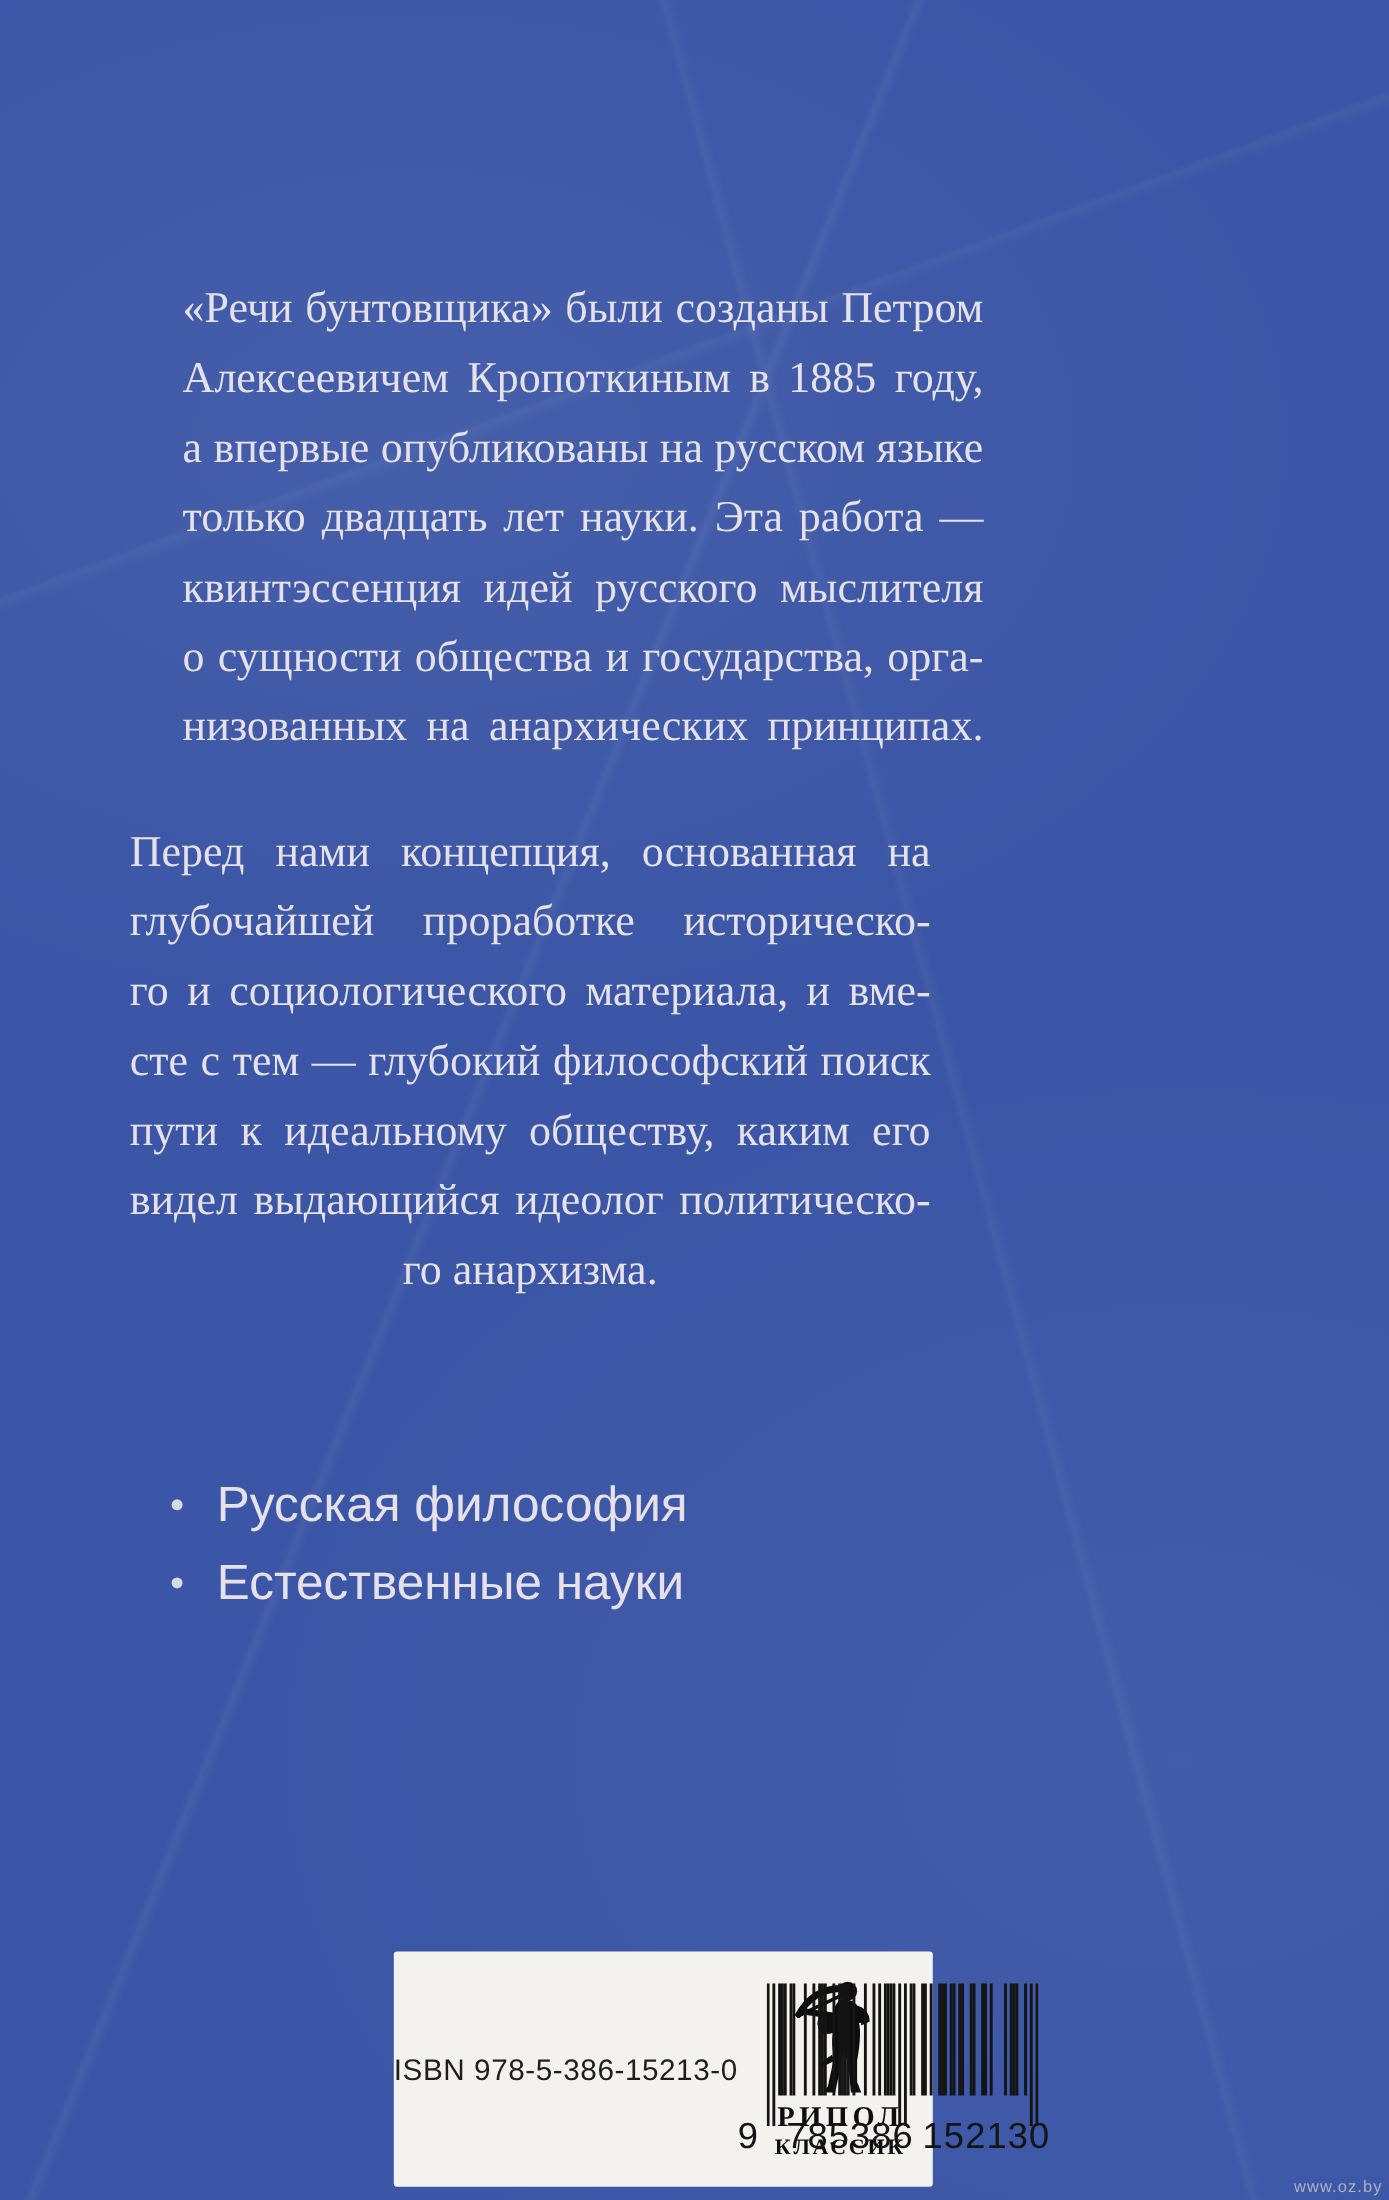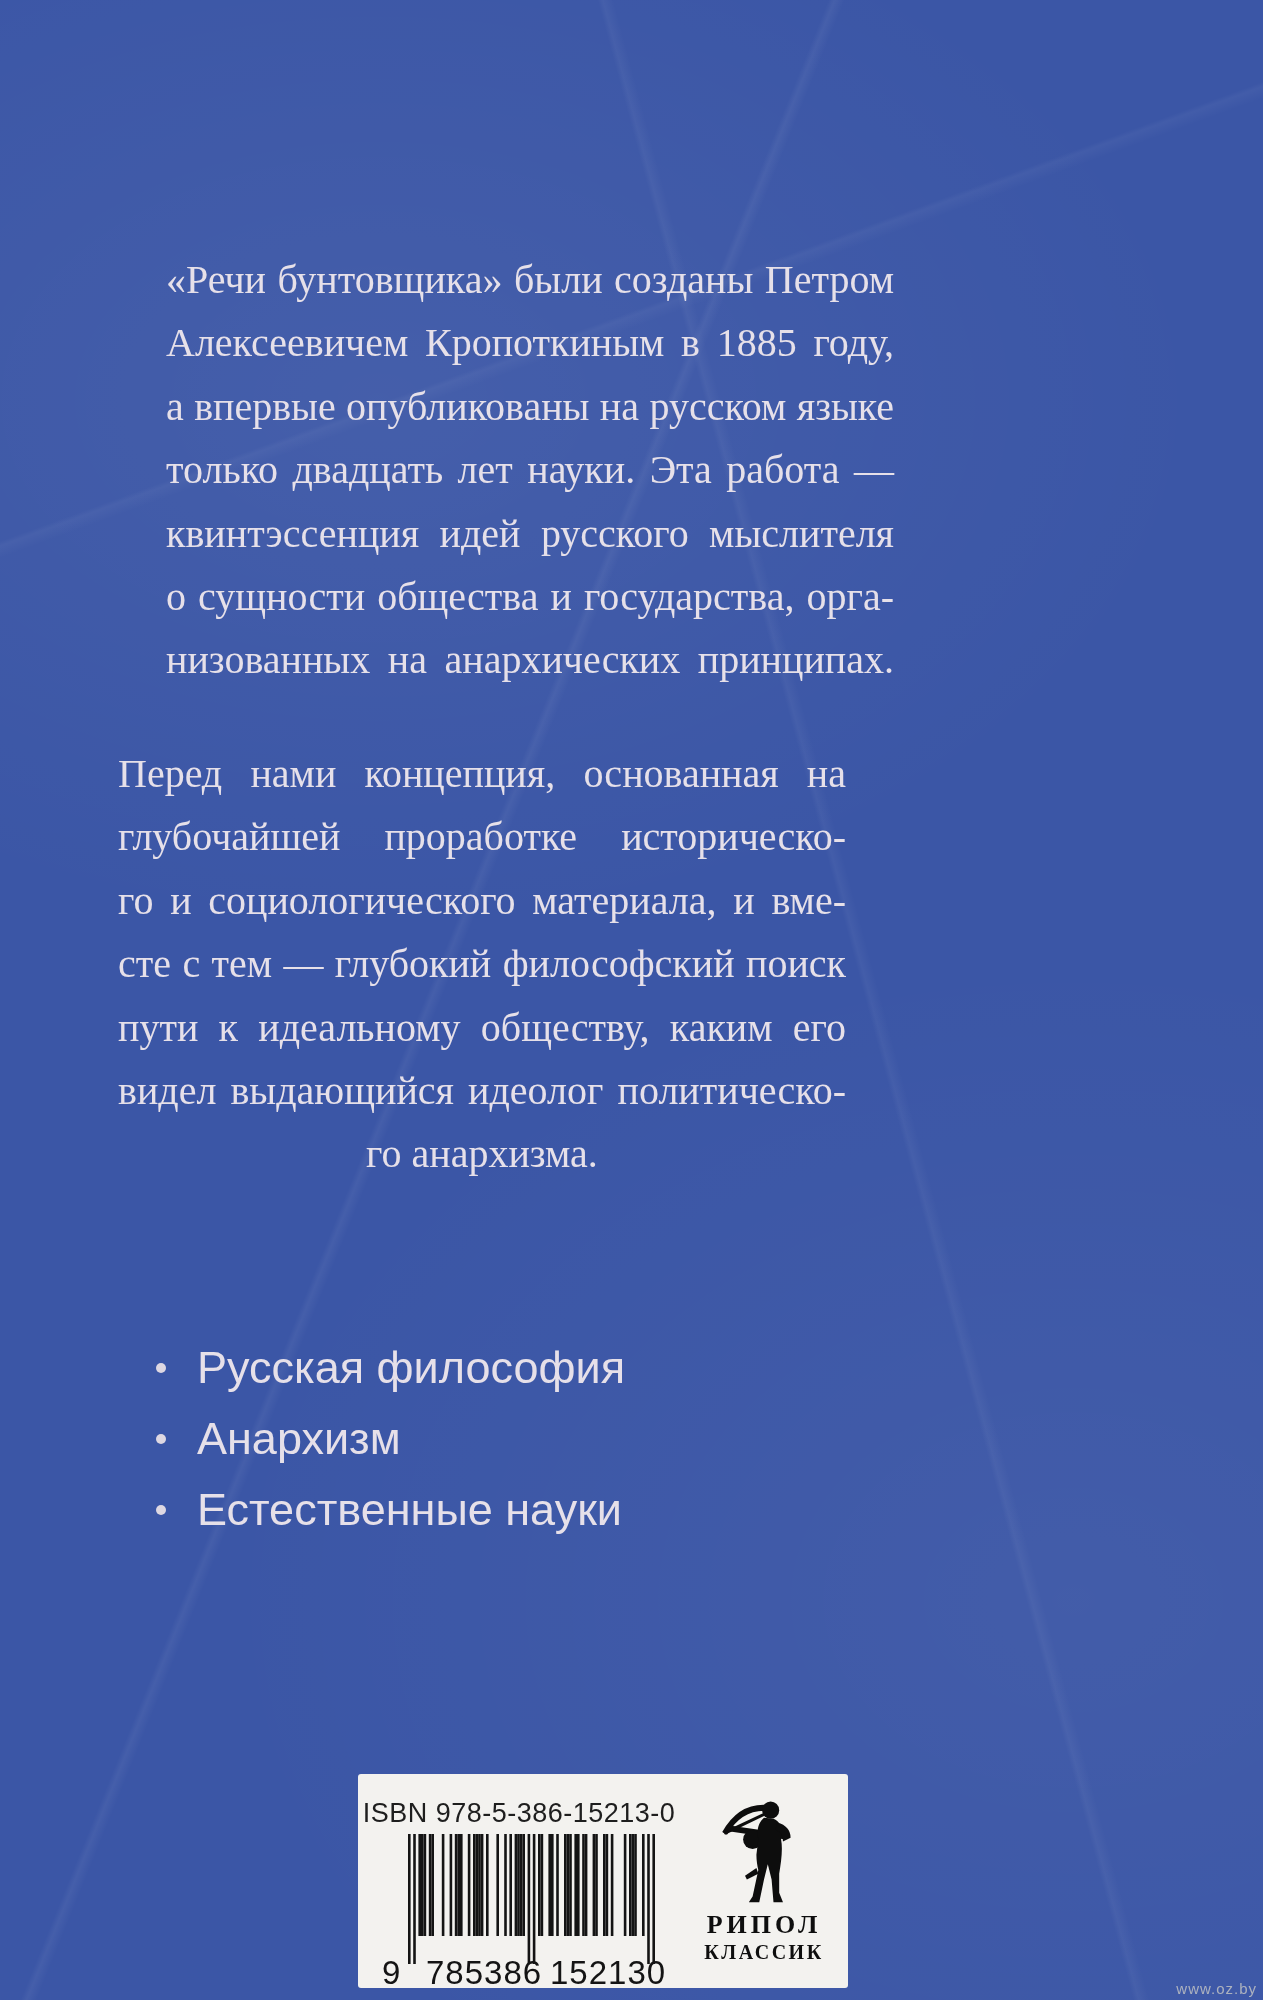--- a/index.html
+++ b/index.html
@@ -40,21 +40,21 @@
   .topic-dot{
     width:10px;height:10px;border-radius:50%;
     background:#ded8e2;margin-right:31px;flex:0 0 auto;
   }
   .topic-label{font-size:45px;white-space:nowrap;}
   .isbn-box{
     position:absolute;left:358px;top:1774px;width:490px;height:214px;
     background:#f3f2ef;border-radius:3px;display:flex;align-items:flex-start;
   }
   .barcode-area{
-    width:322px;flex:0 0 auto;display:flex;flex-direction:column;
+    width:322px;flex:0 0 auto;display:flex;flex-direction:row;
     align-items:center;padding-top:24px;
   }
   .isbn-label{
     font-family:"Liberation Sans","DejaVu Sans",sans-serif;
     font-size:27px;color:#1e1e1e;letter-spacing:0.5px;white-space:nowrap;
   }
   .barcode-wrap{position:relative;width:274px;height:164px;margin-top:5px;}
   .barcode-wrap svg{position:absolute;left:26px;top:0;}
   .bdigit{
     position:absolute;bottom:6px;
@@ -104,24 +104,20 @@
     <div class="line jline">сте с тем — глубокий философский поиск</div>
     <div class="line jline">пути к идеальному обществу, каким его</div>
     <div class="line jline">видел выдающийся идеолог политическо-</div>
     <div class="line lline">го анархизма.</div>
   </div>
 
   <div class="topics">
     <div class="topic-item">
       <span class="topic-dot"></span>
       <span class="topic-label">Русская философия</span>
-    </div>
-    <div class="topic-item">
-      <span class="topic-dot"></span>
-      <span class="topic-label">Анархизм</span>
     </div>
     <div class="topic-item">
       <span class="topic-dot"></span>
       <span class="topic-label">Естественные науки</span>
     </div>
   </div>
 
   <div class="isbn-box">
     <div class="barcode-area">
       <div class="isbn-label">ISBN 978-5-386-15213-0</div>

